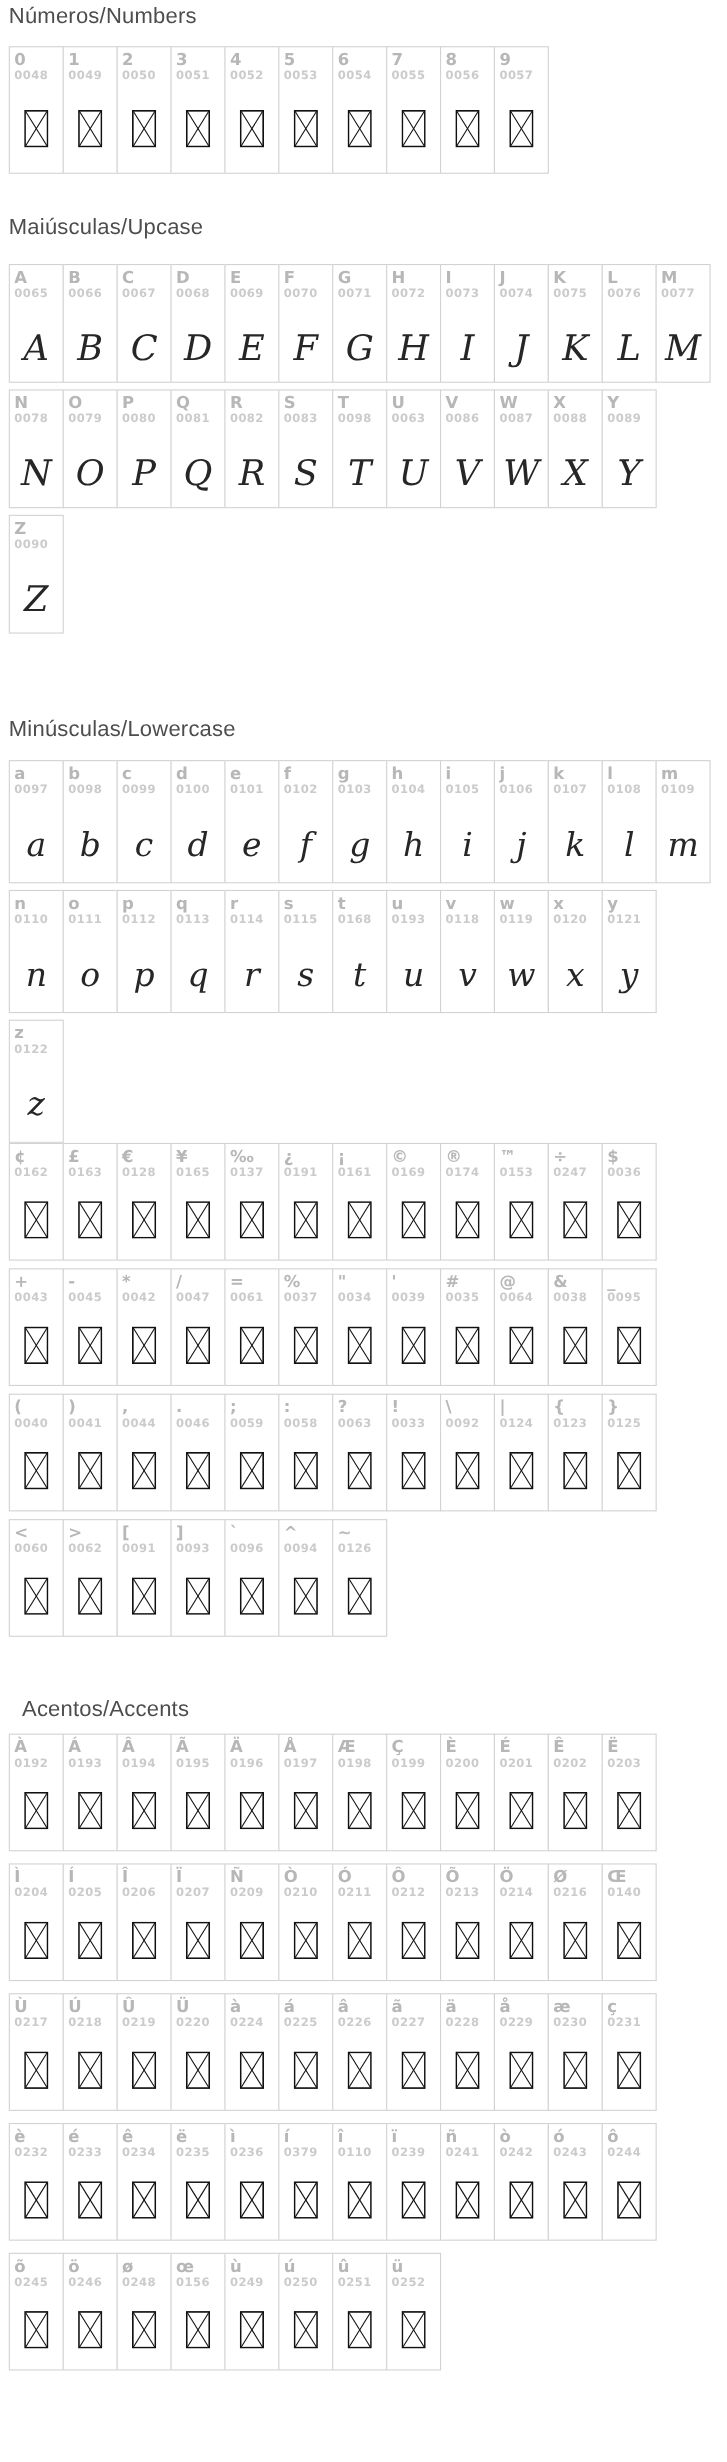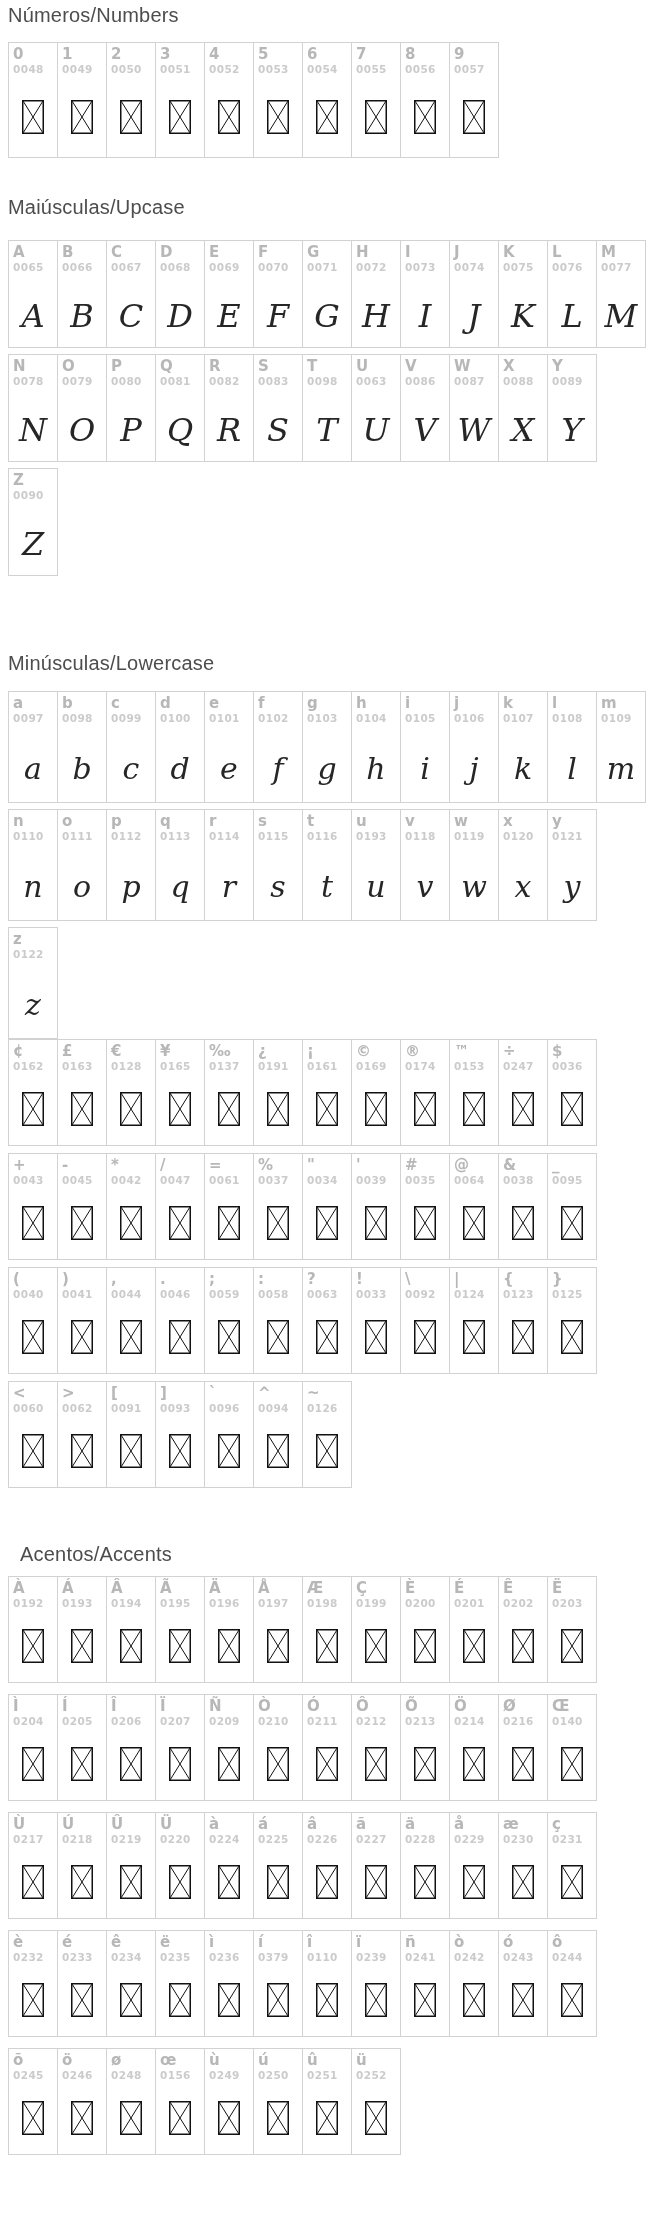--- a/index.html
+++ b/index.html
@@ -501,21 +501,21 @@
         </div>
         <div class="cell">
           <div class="cell-label">s</div>
           <div class="cell-code">0115</div>
           <div class="glyph-area">
             <span class="glyph-script">s</span>
           </div>
         </div>
         <div class="cell">
           <div class="cell-label">t</div>
-          <div class="cell-code">0116</div>
+          <div class="cell-code">0168</div>
           <div class="glyph-area">
             <span class="glyph-script">t</span>
           </div>
         </div>
         <div class="cell">
           <div class="cell-label">u</div>
           <div class="cell-code">0193</div>
           <div class="glyph-area">
             <span class="glyph-script">u</span>
           </div>

